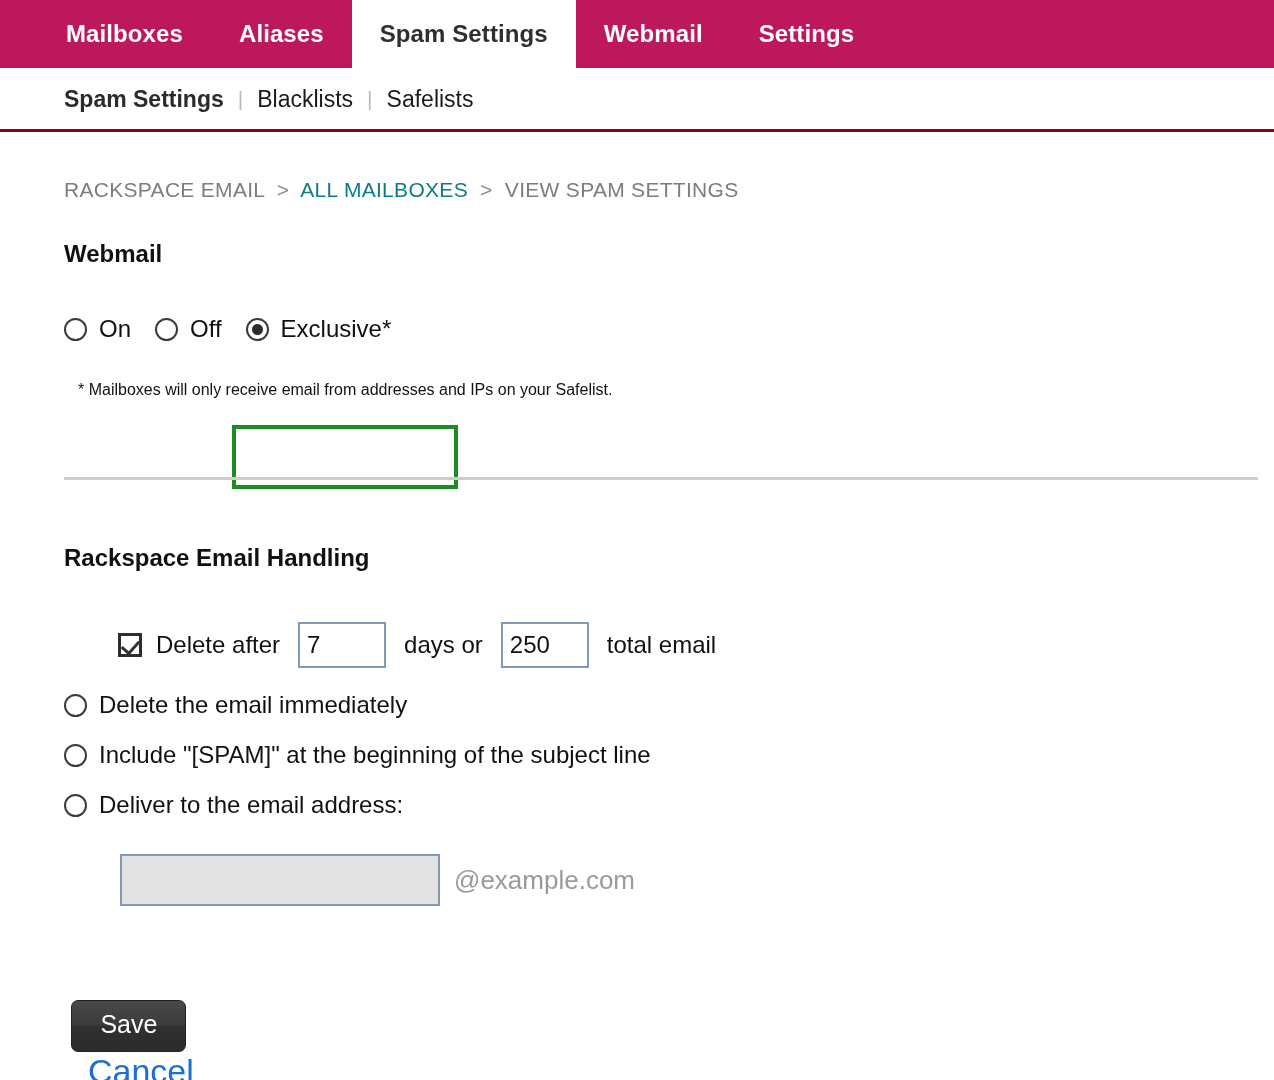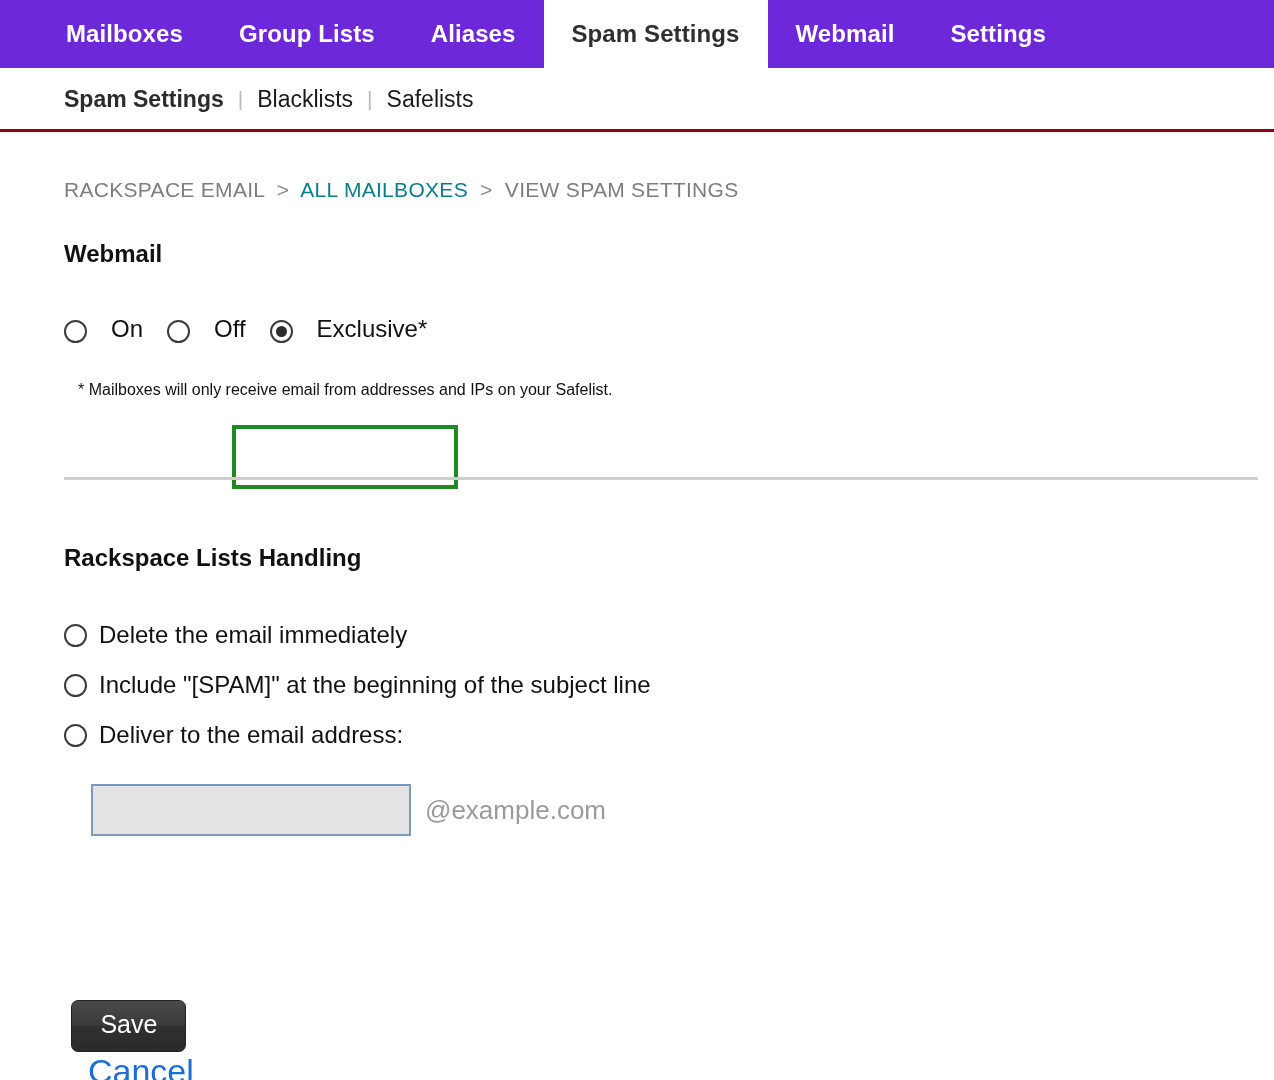--- a/index.html
+++ b/index.html
@@ -16,21 +16,21 @@
     color: #1a1a1a;
     overflow: hidden;
   }
 
   
   .topnav {
     position: absolute;
     left: 0; top: 0;
     width: 1274px;
     height: 68px;
-    background: #6d28d9;
+    background: #be185d;
     display: flex;
     align-items: stretch;
   }
   .topnav-item {
     display: flex;
     align-items: center;
     justify-content: center;
     font-size: 24px;
     font-weight: bold;
     color: #ffffff;
@@ -136,21 +136,21 @@
     border-radius: 50%;
     background: #2b2b2b;
   }
   .radio-label {
     font-size: 24px;
     color: #111111;
     margin-left: 12px;
     white-space: nowrap;
     cursor: pointer;
   }
-  .status-opt { display: flex; align-items: flex-end; gap: 12px; }
+  .status-opt { display: flex; align-items: center; }
   .status-opt + .status-opt { margin-left: 24px; }
 
   .highlight-box {
     position: absolute;
     left: 232px; top: 293px;
     width: 226px; height: 64px;
     border: 4px solid #1d8a22;
     background: transparent;
     pointer-events: none;
   }
@@ -223,21 +223,21 @@
     color: #111111;
     padding: 0 7px;
     outline: none;
   }
   .gap-s { width: 14px; flex: 0 0 auto; }
   .gap-m { width: 18px; flex: 0 0 auto; }
 
   .email-row {
     display: flex;
     align-items: center;
-    margin-left: 27px;
+    margin-left: 56px;
     margin-top: 22px;
     height: 56px;
   }
   .email-input {
     width: 320px;
     height: 52px;
     border: 2px solid #7d9ab8;
     background: #e3e3e3;
     font-family: "Liberation Sans", sans-serif;
     font-size: 24px;
@@ -282,23 +282,20 @@
 </style>
 </head>
 <body>
 
 <div class="topnav">
   <div class="topnav-spacer-left"></div>
   <div class="topnav-item">
     <span>Mailboxes</span>
   </div>
   <div class="topnav-item">
-    <span>Group Lists</span>
-  </div>
-  <div class="topnav-item">
     <span>Aliases</span>
   </div>
   <div class="topnav-item active">
     <span>Spam Settings</span>
   </div>
   <div class="topnav-item">
     <span>Webmail</span>
   </div>
   <div class="topnav-item">
     <span>Settings</span>
@@ -339,25 +336,38 @@
       <span class="radio checked"></span>
       <span class="radio-label">Exclusive*</span>
     </span>
   </div>
   <div class="highlight-box"></div>
 
   <div class="note">* Mailboxes will only receive email from addresses and IPs on your Safelist.</div>
 
   <div class="rule-gray"></div>
 
-  <div class="section-title" id="handling-title">Rackspace Lists Handling</div>
+  <div class="section-title" id="handling-title">Rackspace Email Handling</div>
 
   <div class="handling">
 
 
+    <div class="delete-after-row">
+      <span class="checkbox checked"></span>
+      <span class="gap-s"></span>
+      <span class="inline-text">Delete after</span>
+      <span class="gap-m"></span>
+      <input class="num-input" type="text" value="7" style="">
+      <span class="gap-m"></span>
+      <span class="inline-text">days or</span>
+      <span class="gap-m"></span>
+      <input class="num-input" type="text" value="250" style="">
+      <span class="gap-m"></span>
+      <span class="inline-text">total email</span>
+    </div>
 
     <div class="handling-row">
       <span class="radio"></span>
       <span class="radio-label">Delete the email immediately</span>
     </div>
 
     <div class="handling-row">
       <span class="radio"></span>
       <span class="radio-label">Include "[SPAM]" at the beginning of the subject line</span>
     </div>

